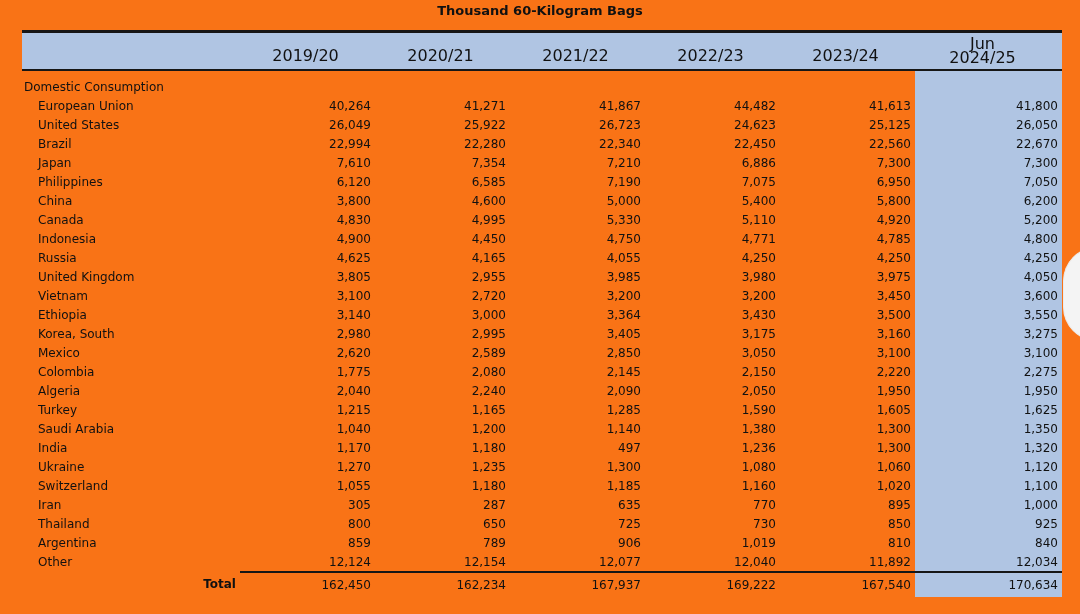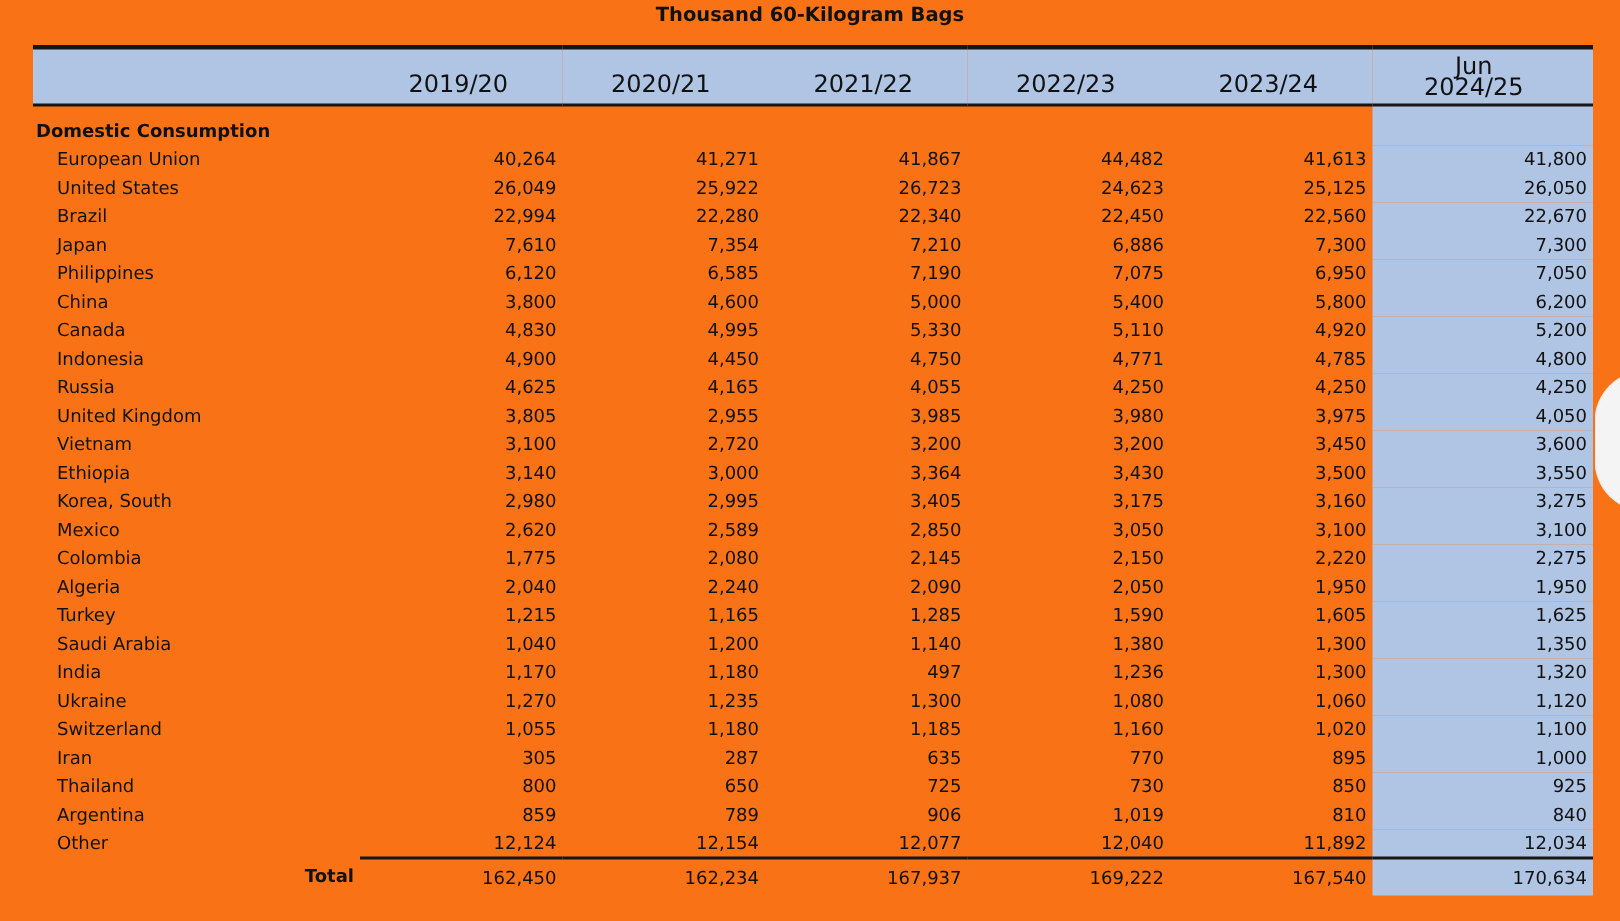--- a/index.html
+++ b/index.html
@@ -28,21 +28,21 @@
     border-top:3px solid #161616; border-bottom:2px solid #161616;
   }
   th.last { padding-right:12px; line-height:14px; }
   tbody tr { height:19px; }
   tbody td { padding:0 4px 0 0; vertical-align:middle; white-space:nowrap; }
   td.num { text-align:right; }
   td.country { text-align:left; padding-left:16px; }
   .hl { background:#b0c5e3; }
   tr.section-row { height:27px; }
   tr.section-row td.section {
-    font-weight:bold; padding-left:2px; vertical-align:bottom; padding-bottom:3px;margin-left:48px;
+    font-weight:normal; padding-left:2px; vertical-align:bottom; padding-bottom:3px;margin-left:48px;
   }
   tr.sum-row td.num { border-bottom:2px solid #161616; }
   tr.total-row { height:25px; }
   tr.total-row td { vertical-align:middle; }
   td.total-lbl { font-weight:bold; padding-left:33px; text-align:right; }
   .edge-widget {
     position:absolute; left:1063px; top:247px; width:34px; height:94px;
     background:#f4f4f4; border:1px solid #ececec;
     border-radius:47px 0 0 47px; border-right:none;
   }

